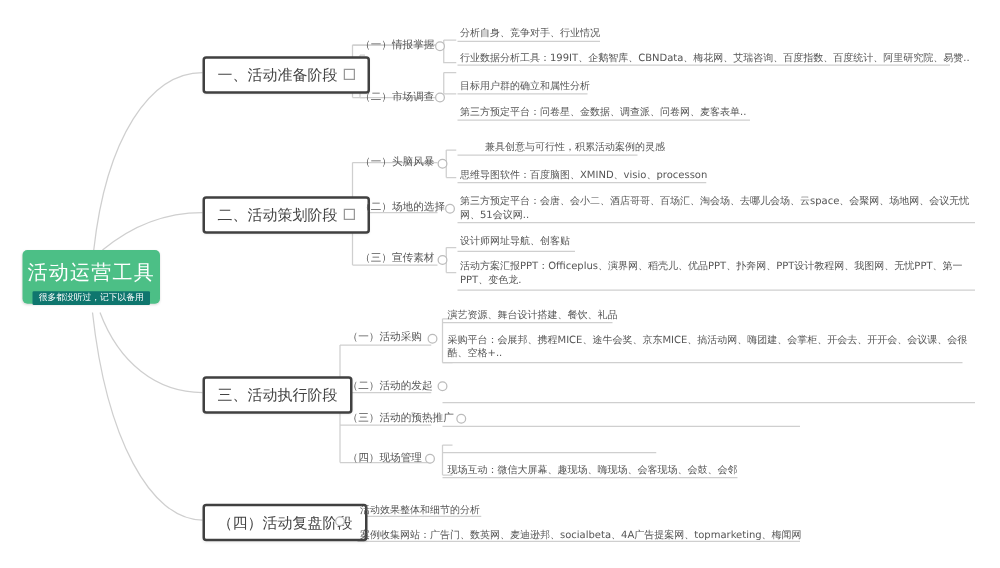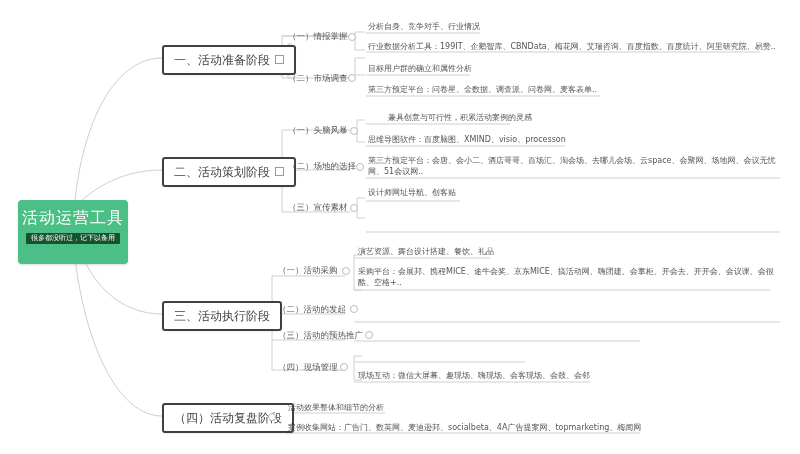--- a/index.html
+++ b/index.html
@@ -1,26 +1,26 @@
 <!DOCTYPE html>
 <html><head>
 <meta charset="utf-8">
 <style>
   html, body { margin:0; padding:0; background:#ffffff; }
   body { width:800px; height:454px; position:relative; overflow:hidden;
          font-family:"DejaVu Sans","Liberation Sans",sans-serif; color:#555; }
   #canvas { position:absolute; left:0; top:0; width:800px; height:454px; }
   svg.lines { position:absolute; left:0; top:0; width:800px; height:454px; }
   .abs { position:absolute; }
-  .root { left:18px; top:200px; width:110px; height:64px; background:#4cbf86;
+  .root { left:18px; top:200px; width:110px; height:43px; background:#4cbf86;
           border-radius:4px; box-shadow:0 1px 2px rgba(0,0,0,0.15); }
   .root-title { position:absolute; left:0; right:0; top:8px; text-align:center;
                 color:#fff; font-size:16px; letter-spacing:1px; }
   .root-tag { position:absolute; left:8px; right:8px; top:33px; height:11px;
-              background:#14532d; color:#fff; font-size:7px; line-height:11px;
+              background:#0f766e; color:#fff; font-size:7px; line-height:11px;
               text-align:center; border-radius:1px; }
   .stage { height:26px; background:#fff; border:2px solid #404040; border-radius:3px;
            box-shadow:0 1px 2px rgba(0,0,0,0.06); font-size:12px; color:#444;
            line-height:26px; padding:0 10px; white-space:nowrap; }
   .stage .ico { display:inline-block; width:7px; height:7px; border:1px solid #999;
                 margin-left:5px; vertical-align:middle; position:relative; top:-1px; }
   .sub { font-size:8.5px; color:#555; white-space:nowrap; line-height:12px; }
   .leaf { font-size:8px; color:#555; white-space:nowrap; line-height:11px; }
   .leaf.center { text-align:left; white-space:normal; }
   .collapse { width:6px; height:6px; border:1px solid #bbb; border-radius:50%;
@@ -84,20 +84,21 @@
   <div class="abs sub" style="left:288px;top:124px;">（一）头脑风暴</div>
   <div class="abs collapse" style="left:350px;top:127px;"></div>
   <div class="abs leaf" style="left:368px;top:112px;margin-left:20px;">兼具创意与可行性，积累活动案例的灵感</div>
   <div class="abs leaf" style="left:368px;top:134px;">思维导图软件：百度脑图、XMIND、visio、processon</div>
   <div class="abs sub" style="left:288px;top:160px;">（二）场地的选择</div>
   <div class="abs collapse" style="left:356px;top:163px;"></div>
   <div class="abs leaf center" style="left:368px;top:155px;width:410px;">第三方预定平台：会唐、会小二、酒店哥哥、百场汇、淘会场、去哪儿会场、云space、会聚网、场地网、会议无忧网、51会议网..</div>
   <div class="abs sub" style="left:288px;top:201px;">（三）宣传素材</div>
   <div class="abs collapse" style="left:350px;top:204px;"></div>
   <div class="abs leaf" style="left:368px;top:187px;">设计师网址导航、创客贴</div>
+  <div class="abs leaf center" style="left:368px;top:207px;width:410px;">活动方案汇报PPT：Officeplus、演界网、稻壳儿、优品PPT、扑奔网、PPT设计教程网、我图网、无忧PPT、第一PPT、变色龙.</div>
 
   <div class="abs stage" style="left:162px;top:301px;">
     <span>三、活动执行阶段</span>
   </div>
   <div class="abs sub" style="left:278px;top:264px;">（一）活动采购</div>
   <div class="abs collapse" style="left:342px;top:267px;"></div>
   <div class="abs leaf center" style="left:358px;top:266px;width:420px;">采购平台：会展邦、携程MICE、途牛会奖、京东MICE、搞活动网、嗨团建、会掌柜、开会去、开开会、会议课、会很酷、空格+..</div>
   <div class="abs leaf" style="left:358px;top:246px;">演艺资源、舞台设计搭建、餐饮、礼品</div>
   <div class="abs sub" style="left:278px;top:303px;">（二）活动的发起</div>
   <div class="abs collapse" style="left:350px;top:305px;"></div>

